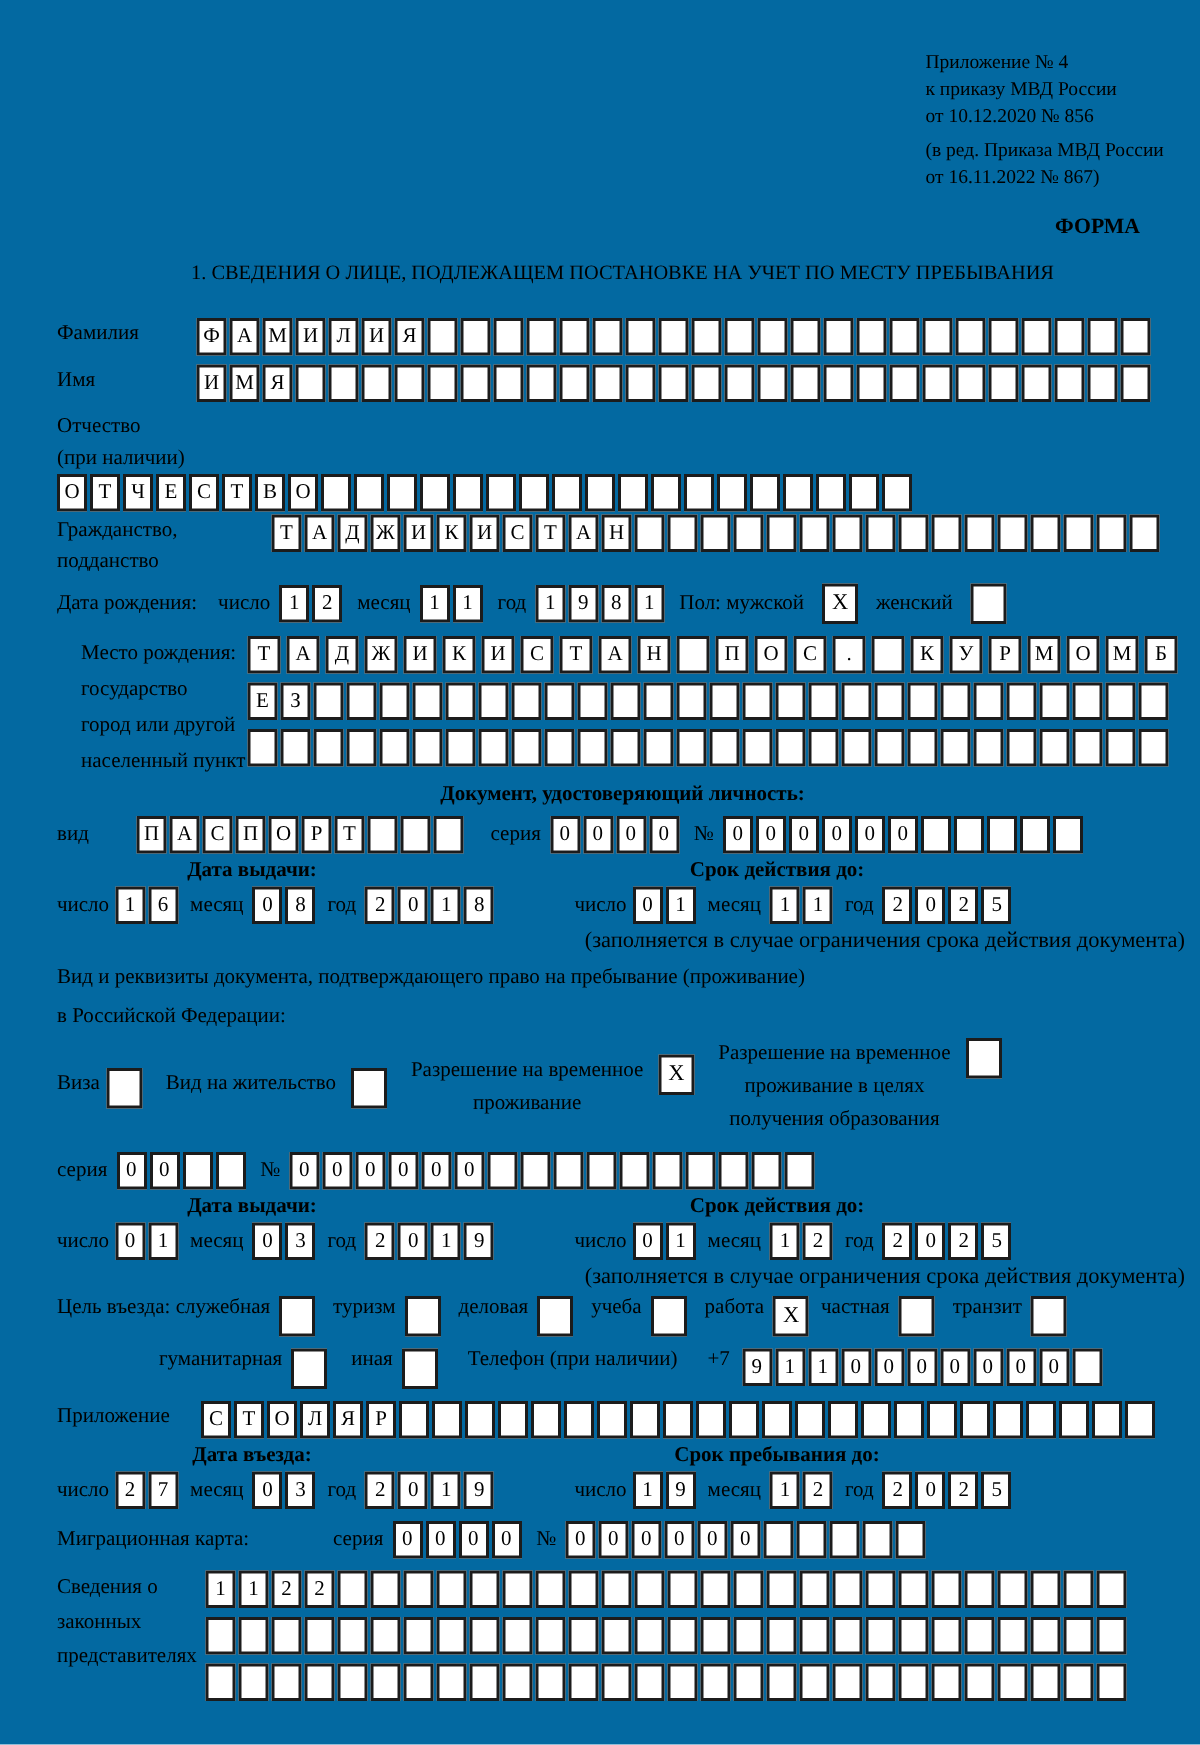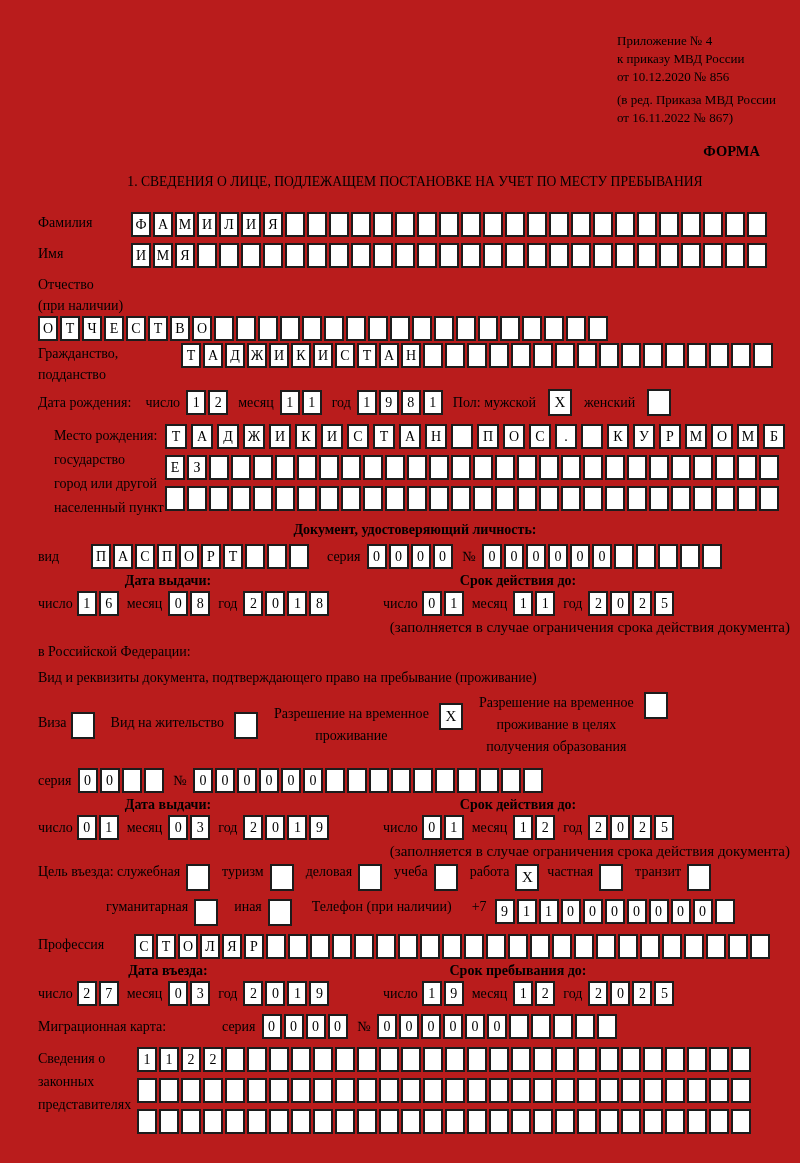--- a/index.html
+++ b/index.html
@@ -1,16 +1,16 @@
 <!DOCTYPE html>
 <html><head>
 <meta charset="utf-8">
 <style>
   html,body{margin:0;padding:0;background:#fff;}
-  .page{width:800px;height:1163px;box-sizing:border-box;background:#b91c1c;color:#000;
+  .page{width:800px;height:1163px;box-sizing:border-box;background:#0369a1;color:#000;
         font-family:"Liberation Serif","DejaVu Serif",serif;font-size:14px;
         padding:32px 8px 10px 38px;overflow:hidden;position:relative;}
   .annex{margin-left:579px;font-size:13px;line-height:18px;}
   .annex-gap{height:5px;}
   .forma{text-align:right;padding-right:32px;font-weight:bold;font-size:14.5px;margin:16px 0 14px;}
   .title{text-align:center;font-weight:bold;font-size:14.6px;line-height:24px;margin-bottom:22px;}
   .uline{display:inline-block;width:55px;border-bottom:2px solid #333;height:12px;margin-left:10px;}
   .sec{text-align:center;font-weight:normal;font-size:13.6px;margin-bottom:22px;}
   .row{display:flex;align-items:flex-start;margin-bottom:6px;}
   .lbl{flex:none;line-height:21px;}
@@ -405,22 +405,22 @@
             <span class="cell">2</span>
             <span class="cell">0</span>
             <span class="cell">2</span>
             <span class="cell">5</span>
           </span>
       </div>
       <div class="note">(заполняется в случае ограничения срока действия документа)</div>
     </div>
   </div>
 
+  <div class="para">Вид и реквизиты документа, подтверждающего право на пребывание (проживание)</div>
   <div class="para">в Российской Федерации:</div>
-  <div class="para">Вид и реквизиты документа, подтверждающего право на пребывание (проживание)</div>
 
   <div class="optrow">
     <span class="opt">
       <span class="prel">Виза</span>
       <span class="chk" style="margin-left:4px;"></span>
     </span>
     <span class="opt ml16">
       <span class="prel">Вид на жительство</span>
       <span class="chk ml20"></span>
     </span>
@@ -547,21 +547,21 @@
         <span class="cell">0</span>
         <span class="cell">0</span>
         <span class="cell">0</span>
         <span class="cell">0</span>
         <span class="cell">0</span>
         <span class="cell"></span>
       </span>
   </div>
 
   <div class="row" style="margin-bottom:4px;">
-    <span class="lbl lw5">Профессия</span>
+    <span class="lbl lw5">Приложение</span>
     <span class="boxes">
         <span class="cell">С</span>
         <span class="cell">Т</span>
         <span class="cell">О</span>
         <span class="cell">Л</span>
         <span class="cell">Я</span>
         <span class="cell">Р</span>
         <span class="cell"></span>
         <span class="cell"></span>
         <span class="cell"></span>

